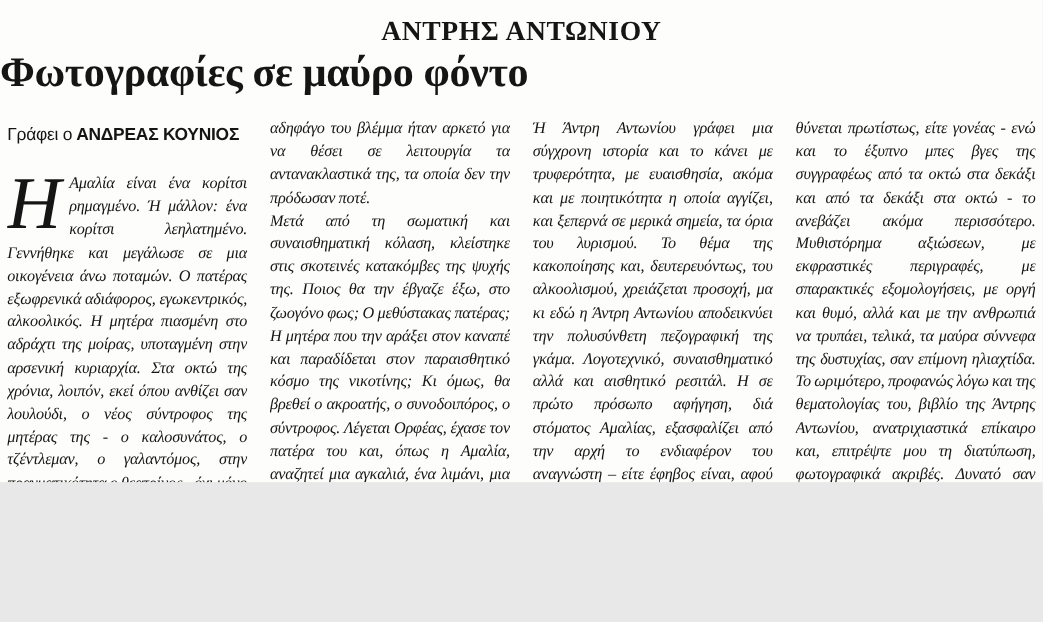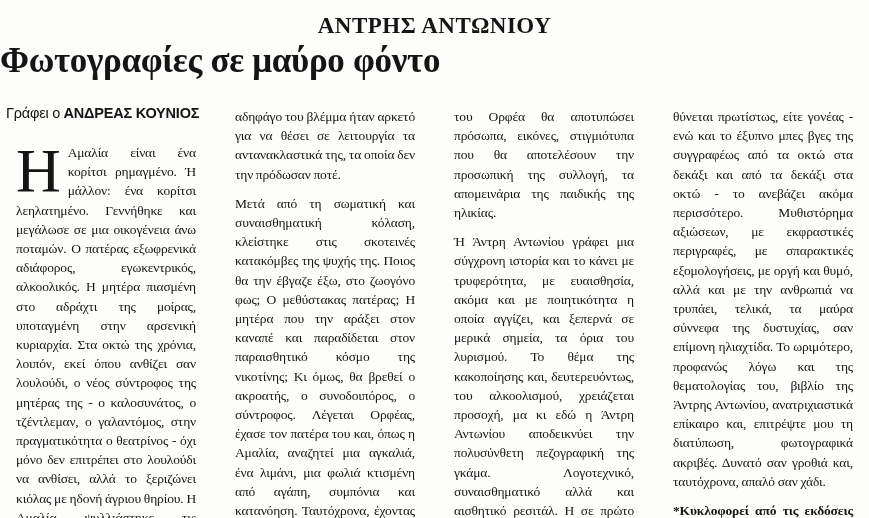--- a/index.html
+++ b/index.html
@@ -1,19 +1,19 @@
 <!DOCTYPE html>
 <html lang="el"><head>
 <meta charset="utf-8">
 <style>
   html, body { margin: 0; padding: 0; background: #e8e8e8; }
   .page {
     position: relative;
     width: 869px;
-    height: 518px;
+    height: 402px;
     margin: 0 auto;
     background: #fdfdfb;
     color: #151515;
     overflow: hidden;
     font-family: "Liberation Serif", serif;
   }
   .kicker {
     padding-top: 13px;
     text-align: center;
     font-weight: bold;
@@ -40,27 +40,28 @@
   .byline {
     font-family: "Liberation Sans", sans-serif;
     font-size: 14.5px;
     line-height: 20px;
     font-weight: bold;
     margin: 6px 0 20px 0;
     letter-spacing: -0.2px;
   }
   .byline .prefix { font-weight: normal; }
   .body-p {
-    margin: 10px;
+    margin: 0;
     text-align: justify;
     font-size: 13.5px;
     line-height: 19.2px;
     letter-spacing: -0.15px;
     word-spacing: -0.5px;
     hyphens: auto;
+    font-style: italic;
     -webkit-hyphens: auto;
   }
   .dropcap {
     float: left;
     font-size: 62px;
     line-height: 49px;
     padding: 3px 7px 0 0;
   }
   .footer-note { font-weight: bold; line-height: 20.5px; }
 </style>
@@ -81,21 +82,20 @@
       </div>
       <p class="body-p"><span class="dropcap">Η</span><span>Αμαλία είναι ένα κορίτσι ρημαγμένο. Ή μάλλον: ένα κορίτσι λεηλατημένο. Γεννήθηκε και μεγάλωσε σε μια οικογένεια άνω ποταμών. Ο πατέρας εξωφρενικά αδιάφορος, εγωκεντρικός, αλκοολικός. Η μητέρα πιασμένη στο αδράχτι της μοίρας, υποταγμένη στην αρσενική κυριαρχία. Στα οκτώ της χρόνια, λοιπόν, εκεί όπου ανθίζει σαν λουλούδι, ο νέος σύντροφος της μητέρας της - ο καλοσυνάτος, ο τζέντλεμαν, ο γαλαντόμος, στην πραγματικότητα ο θεατρίνος - όχι μόνο δεν επιτρέπει στο λουλούδι να ανθίσει, αλλά το ξεριζώνει κιόλας με ηδονή άγριου θηρίου. Η Αμαλία ψυλλιάστηκε τις προθέσεις του από την πρώτη στιγμή. Το</span></p>
     </div>
 
     <div class="col">
       <p class="body-p">αδηφάγο του βλέμμα ήταν αρκετό για να θέσει σε λειτουργία τα αντανακλαστικά της, τα οποία δεν την πρόδωσαν ποτέ.</p>
       <p class="body-p">Μετά από τη σωματική και συναισθηματική κόλαση, κλείστηκε στις σκοτεινές κατακόμβες της ψυχής της. Ποιος θα την έβγαζε έξω, στο ζωογόνο φως; Ο μεθύστακας πατέρας; Η μητέρα που την αράξει στον καναπέ και παραδίδεται στον παραισθητικό κόσμο της νικοτίνης; Κι όμως, θα βρεθεί ο ακροατής, ο συνοδοιπόρος, ο σύντροφος. Λέγεται Ορφέας, έχασε τον πατέρα του και, όπως η Αμαλία, αναζητεί μια αγκαλιά, ένα λιμάνι, μια φωλιά κτισμένη από αγάπη, συμπόνια και κατανόηση. Ταυτόχρονα, έχοντας φτάσει στα 16, η Αμαλία ανακαλύπτει και την καλλιτεχνική της φλέβα. Η μηχανή που της χαρίζει η μητέρα</p>
     </div>
 
     <div class="col">
-      <p class="body-p">του Ορφέα θα αποτυπώσει πρόσωπα, εικόνες, στιγμιότυπα που θα αποτελέσουν την προσωπική της συλλογή, τα απομεινάρια της παιδικής της ηλικίας.</p>
       <p class="body-p">Ή Άντρη Αντωνίου γράφει μια σύγχρονη ιστορία και το κάνει με τρυφερότητα, με ευαισθησία, ακόμα και με ποιητικότητα η οποία αγγίζει, και ξεπερνά σε μερικά σημεία, τα όρια του λυρισμού. Το θέμα της κακοποίησης και, δευτερευόντως, του αλκοολισμού, χρειάζεται προσοχή, μα κι εδώ η Άντρη Αντωνίου αποδεικνύει την πολυσύνθετη πεζογραφική της γκάμα. Λογοτεχνικό, συναισθηματικό αλλά και αισθητικό ρεσιτάλ. Η σε πρώτο πρόσωπο αφήγηση, διά στόματος Αμαλίας, εξασφαλίζει από την αρχή το ενδιαφέρον του αναγνώστη – είτε έφηβος είναι, αφού σε εκείνον απευ-</p>
     </div>
 
     <div class="col">
       <p class="body-p">θύνεται πρωτίστως, είτε γονέας - ενώ και το έξυπνο μπες βγες της συγγραφέως από τα οκτώ στα δεκάξι και από τα δεκάξι στα οκτώ - το ανεβάζει ακόμα περισσότερο. Μυθιστόρημα αξιώσεων, με εκφραστικές περιγραφές, με σπαρακτικές εξομολογήσεις, με οργή και θυμό, αλλά και με την ανθρωπιά να τρυπάει, τελικά, τα μαύρα σύννεφα της δυστυχίας, σαν επίμονη ηλιαχτίδα. Το ωριμότερο, προφανώς λόγω και της θεματολογίας του, βιβλίο της Άντρης Αντωνίου, ανατριχιαστικά επίκαιρο και, επιτρέψτε μου τη διατύπωση, φωτογραφικά ακριβές. Δυνατό σαν γροθιά και, ταυτόχρονα, απαλό σαν χάδι.</p>
       <p class="body-p footer-note">*Κυκλοφορεί από τις εκδόσεις ΠΑΤΑΚΗ. Εξώφυλλο: Θέντα Μιμηλάκη. Σελίδες: 110</p>
     </div>
 
   </div>
 </div>

